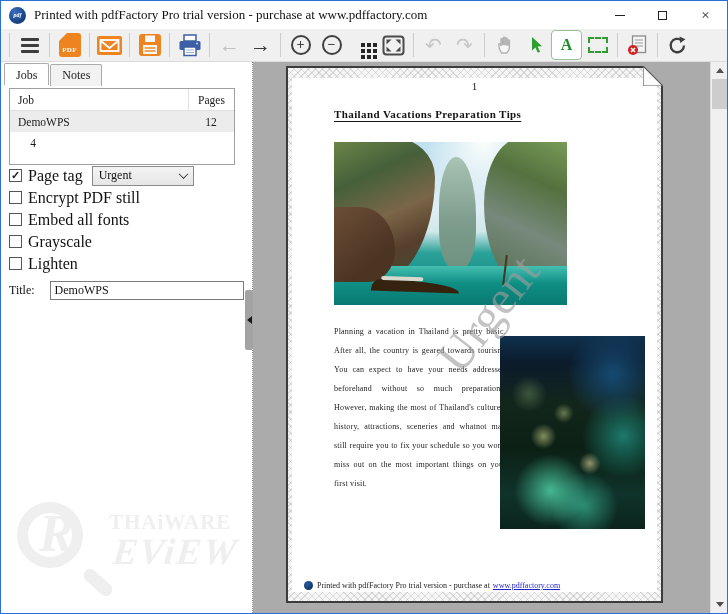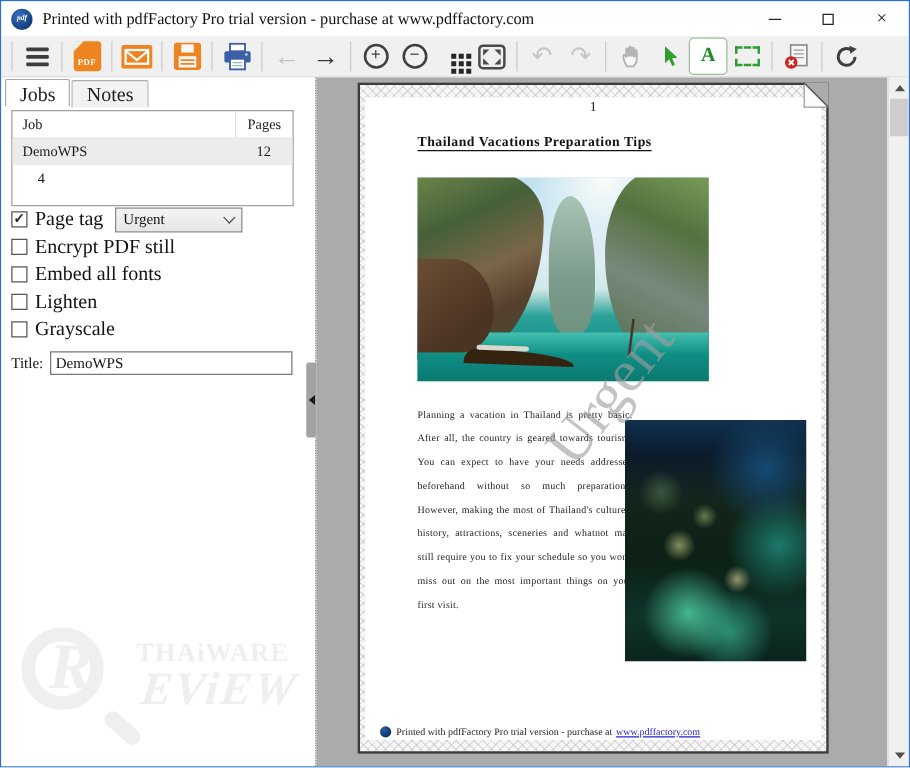--- a/index.html
+++ b/index.html
@@ -35,38 +35,38 @@
   .a-letter { color:#1f8c28; font-weight:bold; font-size:16px; line-height:1; }
   .region-ic { width:20px; height:16px; border:2px dashed #2e9e2e; }
   .combo-chev { width:7px; height:7px; border-right:1.5px solid #444; border-bottom:1.5px solid #444; transform:rotate(45deg) translate(-1px,-1px); }
 
   
   .main { position:relative; height:551px; }
 
   
   .sidebar { position:absolute; left:0; top:0; width:244px; height:100%; background:#fff; overflow:hidden; }
   .tabs { display:flex; padding:2px 0 0 3px; height:24px; }
-  .tab { font-size:16px; color:#222; padding:3px 11px 4px; border:1px solid #ababab; border-bottom:none; background:#f2f2f2; border-radius:2px 2px 0 0; margin-right:1px; }
+  .tab { font-size:12px; color:#222; padding:3px 11px 4px; border:1px solid #ababab; border-bottom:none; background:#f2f2f2; border-radius:2px 2px 0 0; margin-right:1px; }
   .tab.active { background:#fff; position:relative; top:-1px; padding-top:4px; }
   .jobs-table { position:absolute; left:8px; top:26px; width:226px; height:77px; border:1px solid #a0a0a0; background:#fff; font-size:11.5px; color:#1a1a1a; }
   .jt-header { display:flex; height:22px; align-items:center; border-bottom:1px solid #e0e0e0; }
   .jt-row { display:flex; height:21px; align-items:center; }
   .jt-row.selected { background:#ececec; }
   .col-job { flex:1; padding-left:8px; white-space:nowrap; overflow:hidden; }
   .col-pages { width:46px; text-align:center; border-left:1px solid #e0e0e0; align-self:stretch; display:flex; align-items:center; justify-content:center; }
   .jt-row .col-pages { border-left:none; }
   .options { position:absolute; left:8px; top:106px; width:230px; }
   .opt-row { display:flex; align-items:center; height:15px; margin-bottom:7px; }
   .checkbox { width:13px; height:13px; border:1px solid #555; background:#fff; margin-right:6px; display:flex; align-items:center; justify-content:center; flex:0 0 auto; }
   .checkbox .mark { font-size:11px; font-weight:bold; color:#222; line-height:1; margin-top:-1px; }
   .opt-label { font-size:16px; color:#111; white-space:nowrap; }
   .combo { margin-left:9px; width:102px; height:20px; border:1px solid #8a8a8a; background:linear-gradient(#f4f4f4,#e6e6e6); display:flex; align-items:center; padding:0 6px; font-size:12px; color:#111; }
   .combo span.val { flex:1; }
   .title-row { position:absolute; left:8px; top:219px; display:flex; align-items:center; }
-  .title-label { font-size:12px; color:#111; margin-right:5px; }
+  .title-label { font-size:12px; color:#111; margin-right:15px; }
   .title-input { width:194px; height:19px; border:1px solid #7a7a7a; font-size:12px; padding:0 4px; font-family:inherit; color:#111; }
 
   
   .thaiware { position:absolute; left:4px; top:428px; width:250px; height:120px; color:#efefef; pointer-events:none; }
   .tw-circle { position:absolute; left:12px; top:12px; width:66px; height:66px; border:11px solid #efefef; border-radius:50%; }
   .tw-r { position:absolute; left:34px; top:18px; font-size:52px; font-weight:900; font-style:italic; line-height:1; }
   .tw-handle { position:absolute; left:76px; top:86px; width:34px; height:13px; background:#efefef; border-radius:7px; transform:rotate(42deg); }
   .tw-line1 { position:absolute; left:104px; top:20px; font-size:21px; font-weight:bold; letter-spacing:1px; }
   .tw-line2 { position:absolute; left:108px; top:40px; font-size:37px; font-weight:900; font-style:italic; letter-spacing:2px; transform:skewX(-6deg); }
 
@@ -302,27 +302,27 @@
         <div class="opt-row">
           <span class="checkbox">
               <span class="mark"></span>
             </span>
           <span class="opt-label">Embed all fonts</span>
         </div>
         <div class="opt-row">
           <span class="checkbox">
               <span class="mark"></span>
             </span>
+          <span class="opt-label">Grayscale</span>
+        </div>
+        <div class="opt-row">
+          <span class="checkbox">
+              <span class="mark"></span>
+            </span>
           <span class="opt-label">Lighten</span>
-        </div>
-        <div class="opt-row">
-          <span class="checkbox">
-              <span class="mark"></span>
-            </span>
-          <span class="opt-label">Grayscale</span>
         </div>
       </div>
 
       <div class="title-row">
         <span class="title-label">Title:</span>
         <input class="title-input" value="DemoWPS" style="">
       </div>
 
       <div class="thaiware">
         <span class="tw-circle"></span>

